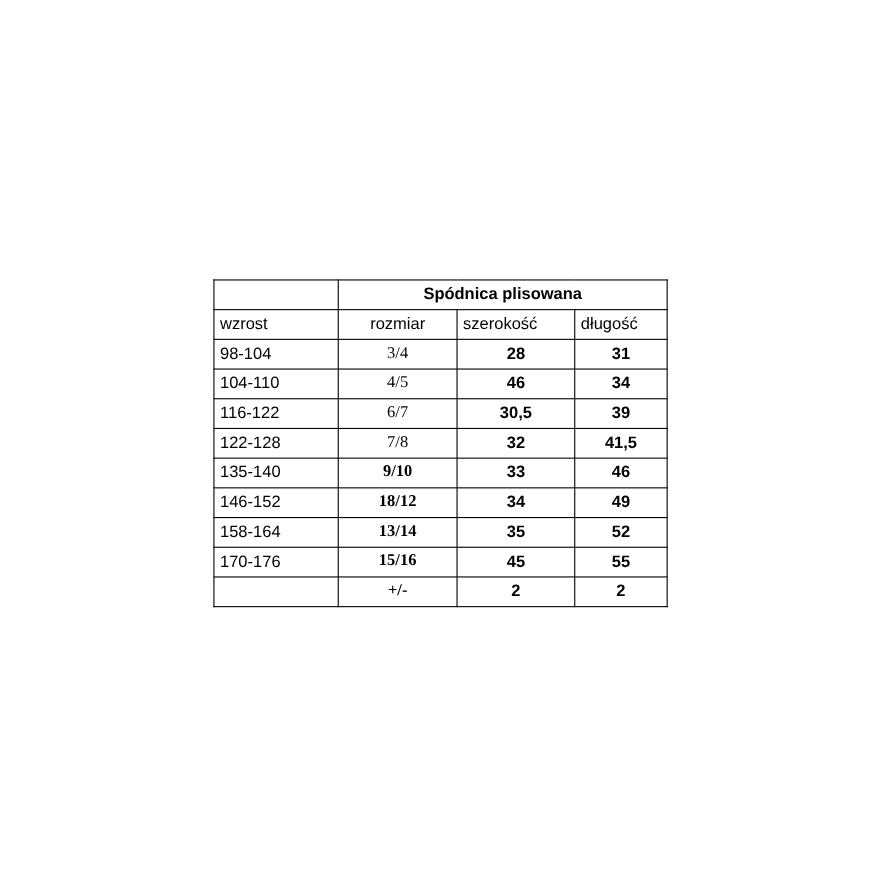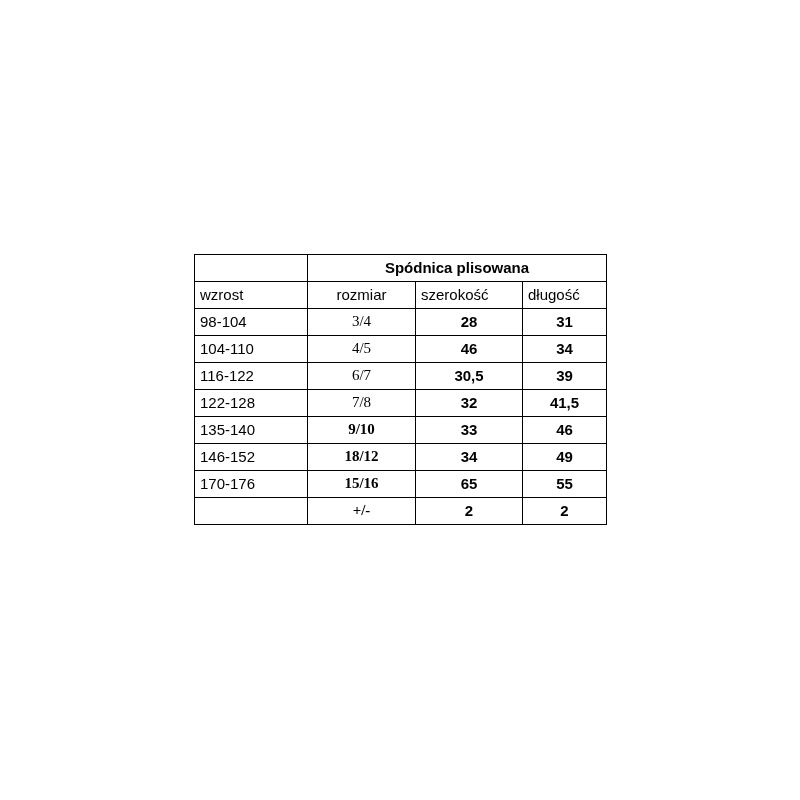--- a/index.html
+++ b/index.html
@@ -126,23 +126,29 @@
         <td class="c-num">33</td>
         <td class="c-num">46</td>
       </tr>
       <tr>
         <td class="c-height">146-152</td>
         <td class="c-size bold">18/12</td>
         <td class="c-num">34</td>
         <td class="c-num">49</td>
       </tr>
       <tr>
+        <td class="c-height">158-164</td>
+        <td class="c-size bold">13/14</td>
+        <td class="c-num">35</td>
+        <td class="c-num">52</td>
+      </tr>
+      <tr>
         <td class="c-height">170-176</td>
         <td class="c-size bold">15/16</td>
-        <td class="c-num">65</td>
+        <td class="c-num">45</td>
         <td class="c-num">55</td>
       </tr>
       <tr>
         <td class="c-height"></td>
         <td class="c-size bold">+/-</td>
         <td class="c-num">2</td>
         <td class="c-num">2</td>
       </tr>
     </tbody>
   </table>

